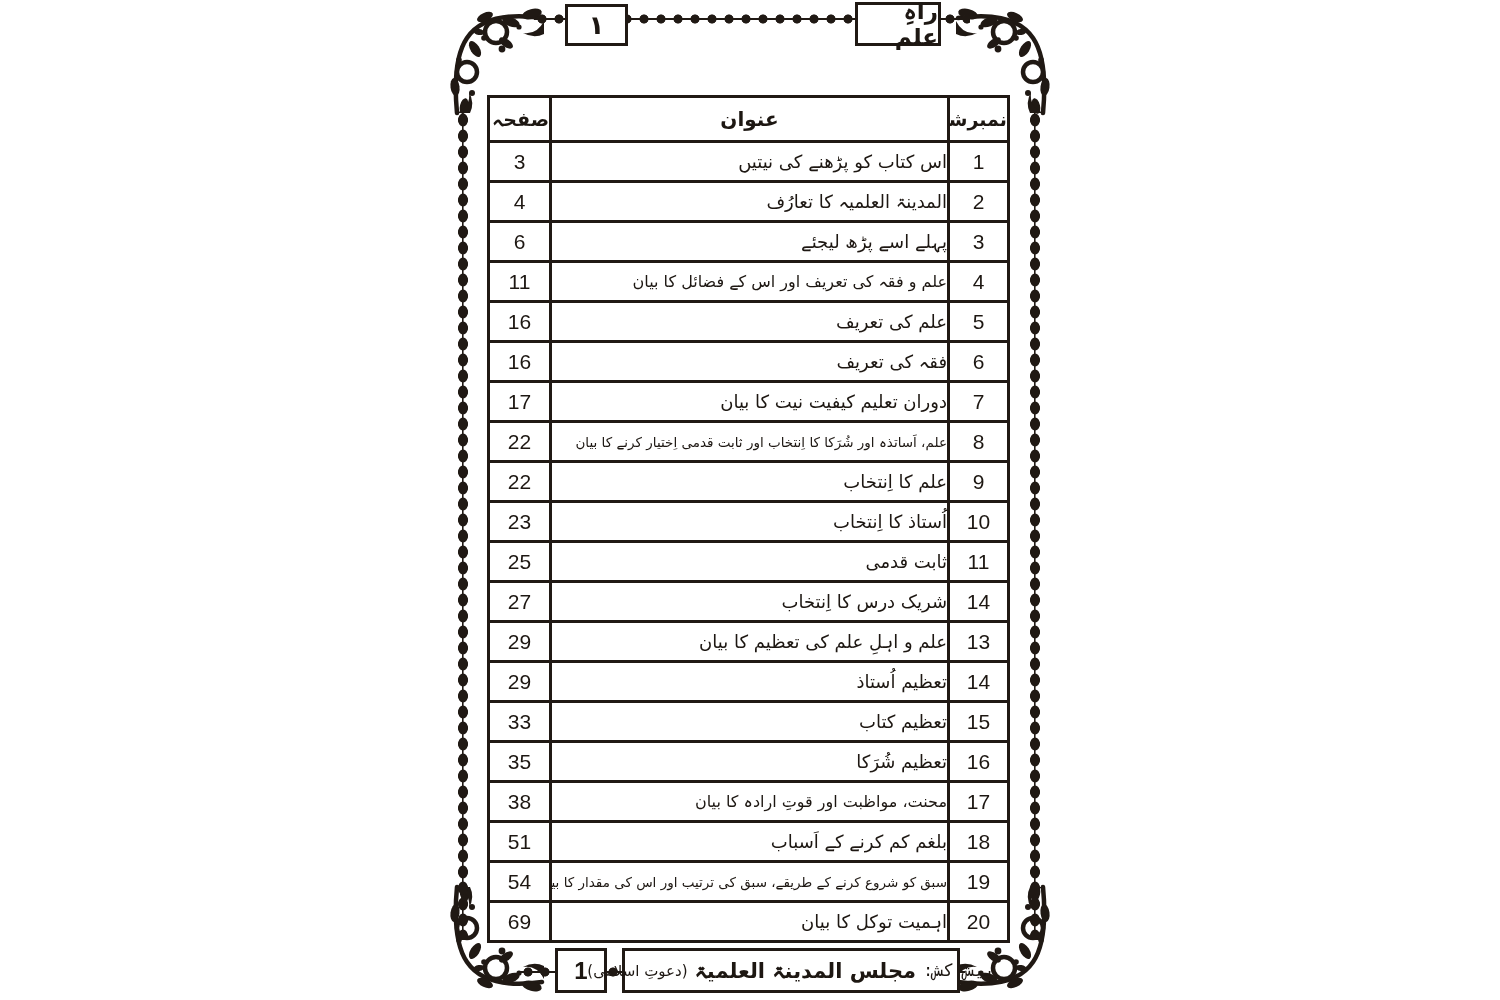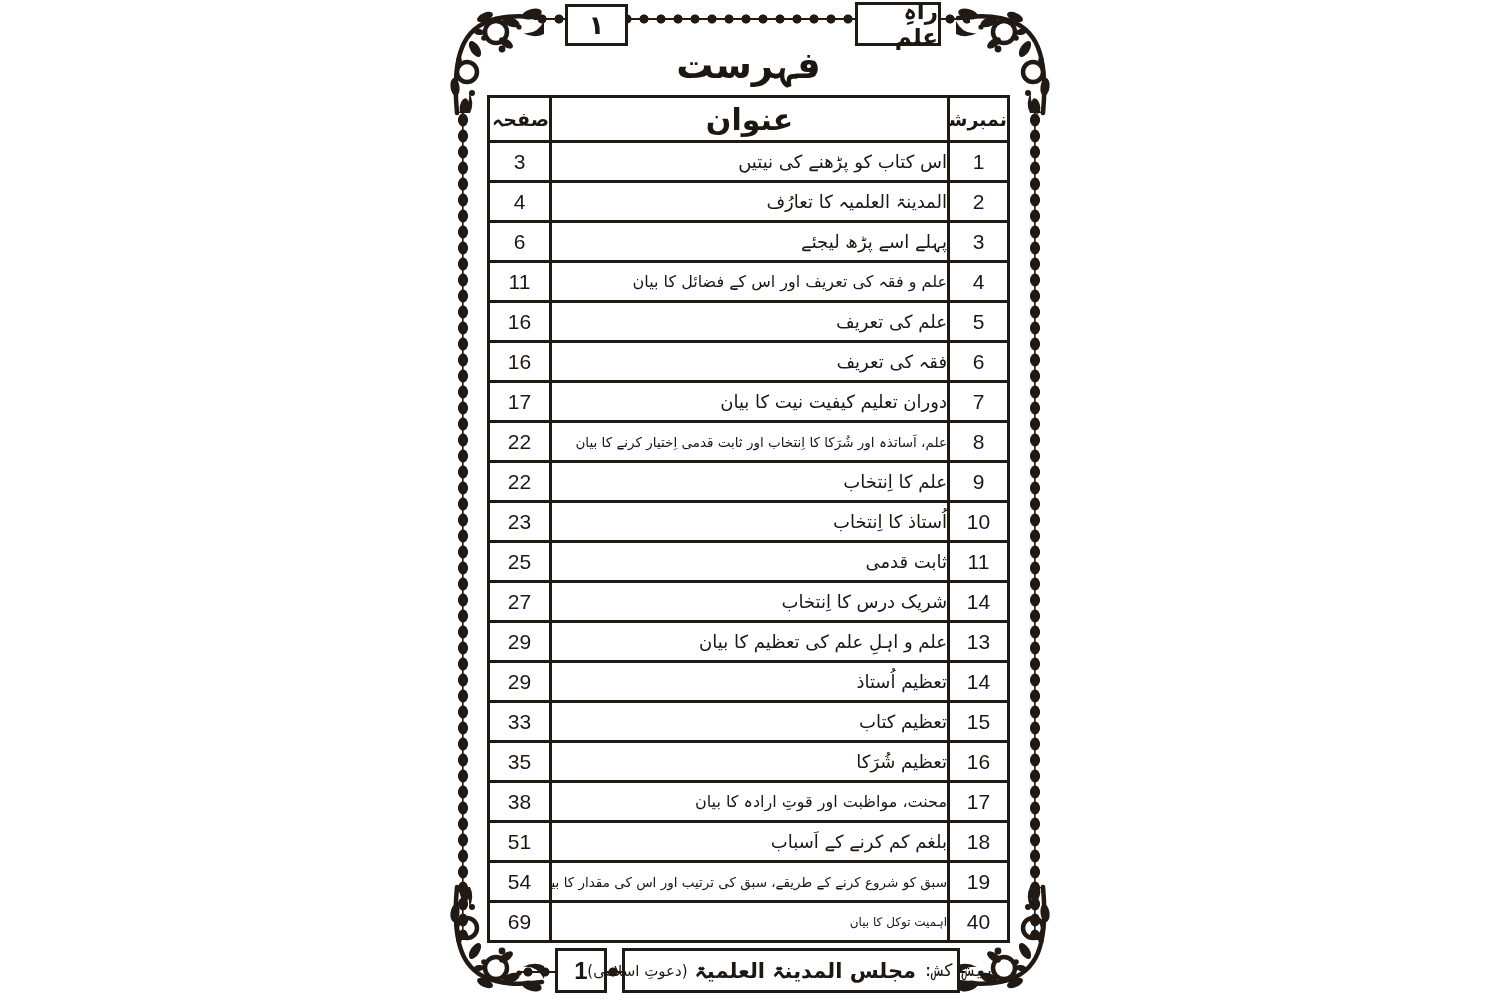--- a/index.html
+++ b/index.html
@@ -38,21 +38,21 @@
   .page-title{position:absolute;left:47px;top:44px;width:523px;text-align:center;
     font-size:37px;font-weight:bold;letter-spacing:1px;}
 
   
   table.toc{position:absolute;left:47px;top:95px;width:523px;border-collapse:collapse;
     direction:rtl;table-layout:fixed;}
   table.toc td,table.toc th{border:3px solid #201914;padding:0;overflow:hidden;
     white-space:nowrap;background:#fff;}
   col.c-serial{width:60px;} col.c-page{width:62px;}
   th.h-serial,th.h-page{font-size:19px;font-weight:bold;height:42px;}
-  th.h-title{font-size:30px;font-weight:bold;height:42px;text-align:center;}
+  th.h-title{font-size:20px;font-weight:bold;height:42px;text-align:center;}
   td.serial,td.page{text-align:center;font-family:"Liberation Sans",sans-serif;
     font-size:21px;height:37px;}
   td.title{text-align:right;padding-right:9px;font-size:18px;}
 </style>
 </head>
 <body>
 
 <svg width="0" height="0" style="position:absolute" aria-hidden="true">
   <symbol id="flourish" viewBox="0 0 102 114">
     <g fill="none" stroke="#201914" stroke-width="4.5" stroke-linecap="round">
@@ -100,21 +100,20 @@
   <div class="chain-h" style="left:94px;top:13px;width:436px"></div>
   <div class="chain-h" style="left:80px;top:966px;width:445px"></div>
 
   <div class="chain-box hdr-num" style="left:125px;top:4px;width:57px;height:36px">
     <span>۱</span>
   </div>
   <div class="chain-box hdr-title" style="left:415px;top:2px;width:80px;height:38px">
     <span dir="rtl">راہِ علم</span>
   </div>
 
-  <div class="page-title" dir="rtl">فہرست</div>
 
   <table class="toc">
     <colgroup>
         <col class="c-serial">
         <col class="c-title">
         <col class="c-page">
       </colgroup>
     <thead>
       <tr>
         <th class="h-serial">نمبرشمار</th>
@@ -231,22 +230,22 @@
       <td class="page">51</td>
     </tr>
 
     <tr>
       <td class="serial">19</td>
       <td class="title" style="font-size: 13.5px;">سبق کو شروع کرنے کے طریقے، سبق کی ترتیب اور اس کی مقدار کا بیان</td>
       <td class="page">54</td>
     </tr>
 
     <tr>
-      <td class="serial">40</td>
-      <td class="title" style="font-size: 12px;">اہمیت توکل کا بیان</td>
+      <td class="serial">20</td>
+      <td class="title" style="font-size: 18px;">اہمیت توکل کا بیان</td>
       <td class="page">69</td>
     </tr>
   </tbody>
   </table>
 
   <div class="chain-box ftr-num" style="left:115px;top:948px;width:46px;height:39px">
     <span>1</span>
   </div>
   <div class="chain-box ftr-pub" style="left:182px;top:948px;width:312px;height:39px">
     <span class="pfx">پیش کش:</span>

